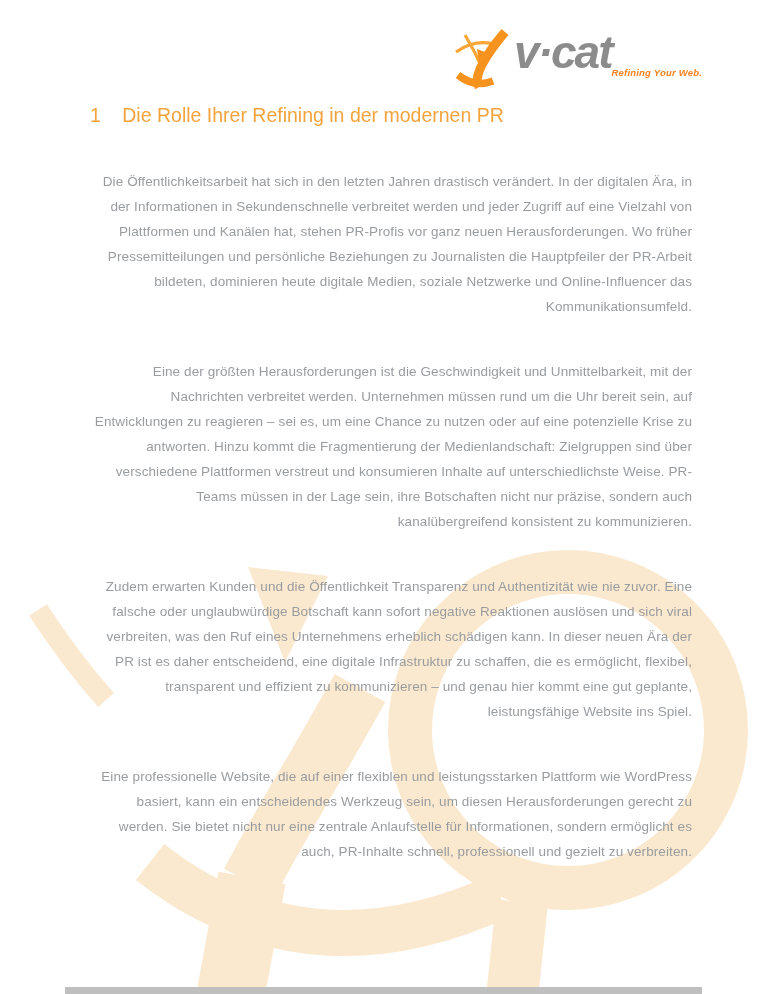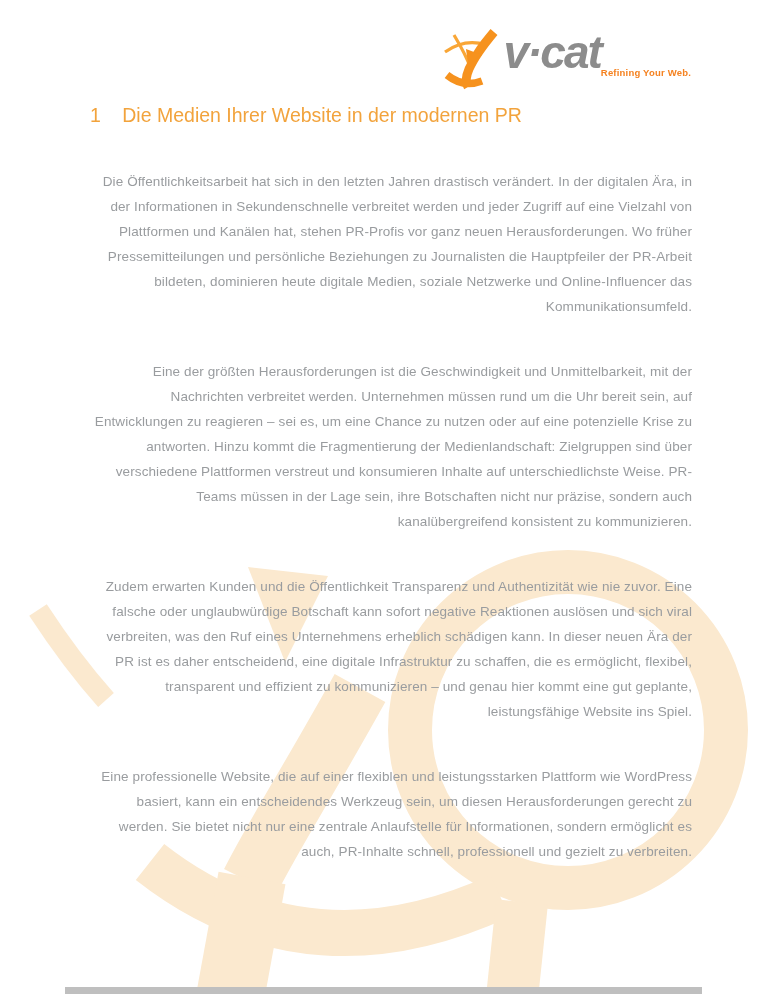--- a/index.html
+++ b/index.html
@@ -18,22 +18,22 @@
     position:absolute;top:26px;right:60px;z-index:2;
     display:flex;align-items:flex-start;
   }
   .logo-icon{display:block;width:68px;height:62px;margin-right:-4px;margin-top:2px;}
   .logo-textcol{display:flex;align-items:flex-end;}
   .logo-brand{
     font-size:46px;font-weight:bold;font-style:italic;
     color:var(--logo_gray);letter-spacing:-2px;line-height:52px;
   }
   .logo-tagline{
-    font-size:9.5px;font-weight:bold;
-    color:var(--tagline_orange);letter-spacing:0.2px;margin-top:-6px;margin-right:11px;
+    font-size:9.5px;font-weight:bold;font-style:italic;
+    color:var(--tagline_orange);letter-spacing:0.2px;margin-top:-6px;margin-right:0;
   }
   
   h1{
     position:relative;z-index:1;
     margin:103px 0 42px 90px;
     font-size:19.5px;font-weight:400;line-height:24px;
     color:var(--accent_orange);
   }
   .h-num{display:inline-block;margin-right:16px;}
   
@@ -89,21 +89,21 @@
       </svg>
     </span>
     <span class="logo-textcol">
       <span class="logo-brand">v·cat</span>
       <span class="logo-tagline">Refining Your Web.</span>
     </span>
   </header>
 
   <h1>
     <span class="h-num">1</span>
-    <span class="h-text">Die Medien Ihrer Website in der modernen PR</span>
+    <span class="h-text">Die Rolle Ihrer Refining in der modernen PR</span>
   </h1>
 
   <div class="content">
     <p>Die Öffentlichkeitsarbeit hat sich in den letzten Jahren drastisch verändert. In der digitalen Ära, in der Informationen in Sekundenschnelle verbreitet werden und jeder Zugriff auf eine Vielzahl von Plattformen und Kanälen hat, stehen PR-Profis vor ganz neuen Herausforderungen. Wo früher Pressemitteilungen und persönliche Beziehungen zu Journalisten die Hauptpfeiler der PR-Arbeit bildeten, dominieren heute digitale Medien, soziale Netzwerke und Online-Influencer das Kommunikationsumfeld.</p>
     <p>Eine der größten Herausforderungen ist die Geschwindigkeit und Unmittelbarkeit, mit der Nachrichten verbreitet werden. Unternehmen müssen rund um die Uhr bereit sein, auf Entwicklungen zu reagieren – sei es, um eine Chance zu nutzen oder auf eine potenzielle Krise zu antworten. Hinzu kommt die Fragmentierung der Medienlandschaft: Zielgruppen sind über verschiedene Plattformen verstreut und konsumieren Inhalte auf unterschiedlichste Weise. PR-Teams müssen in der Lage sein, ihre Botschaften nicht nur präzise, sondern auch kanalübergreifend konsistent zu kommunizieren.</p>
     <p>Zudem erwarten Kunden und die Öffentlichkeit Transparenz und Authentizität wie nie zuvor. Eine falsche oder unglaubwürdige Botschaft kann sofort negative Reaktionen auslösen und sich viral verbreiten, was den Ruf eines Unternehmens erheblich schädigen kann. In dieser neuen Ära der PR ist es daher entscheidend, eine digitale Infrastruktur zu schaffen, die es ermöglicht, flexibel, transparent und effizient zu kommunizieren – und genau hier kommt eine gut geplante, leistungsfähige Website ins Spiel.</p>
     <p>Eine professionelle Website, die auf einer flexiblen und leistungsstarken Plattform wie WordPress basiert, kann ein entscheidendes Werkzeug sein, um diesen Herausforderungen gerecht zu werden. Sie bietet nicht nur eine zentrale Anlaufstelle für Informationen, sondern ermöglicht es auch, PR-Inhalte schnell, professionell und gezielt zu verbreiten.</p>
   </div>
 
   <div class="footer-bar"></div>

